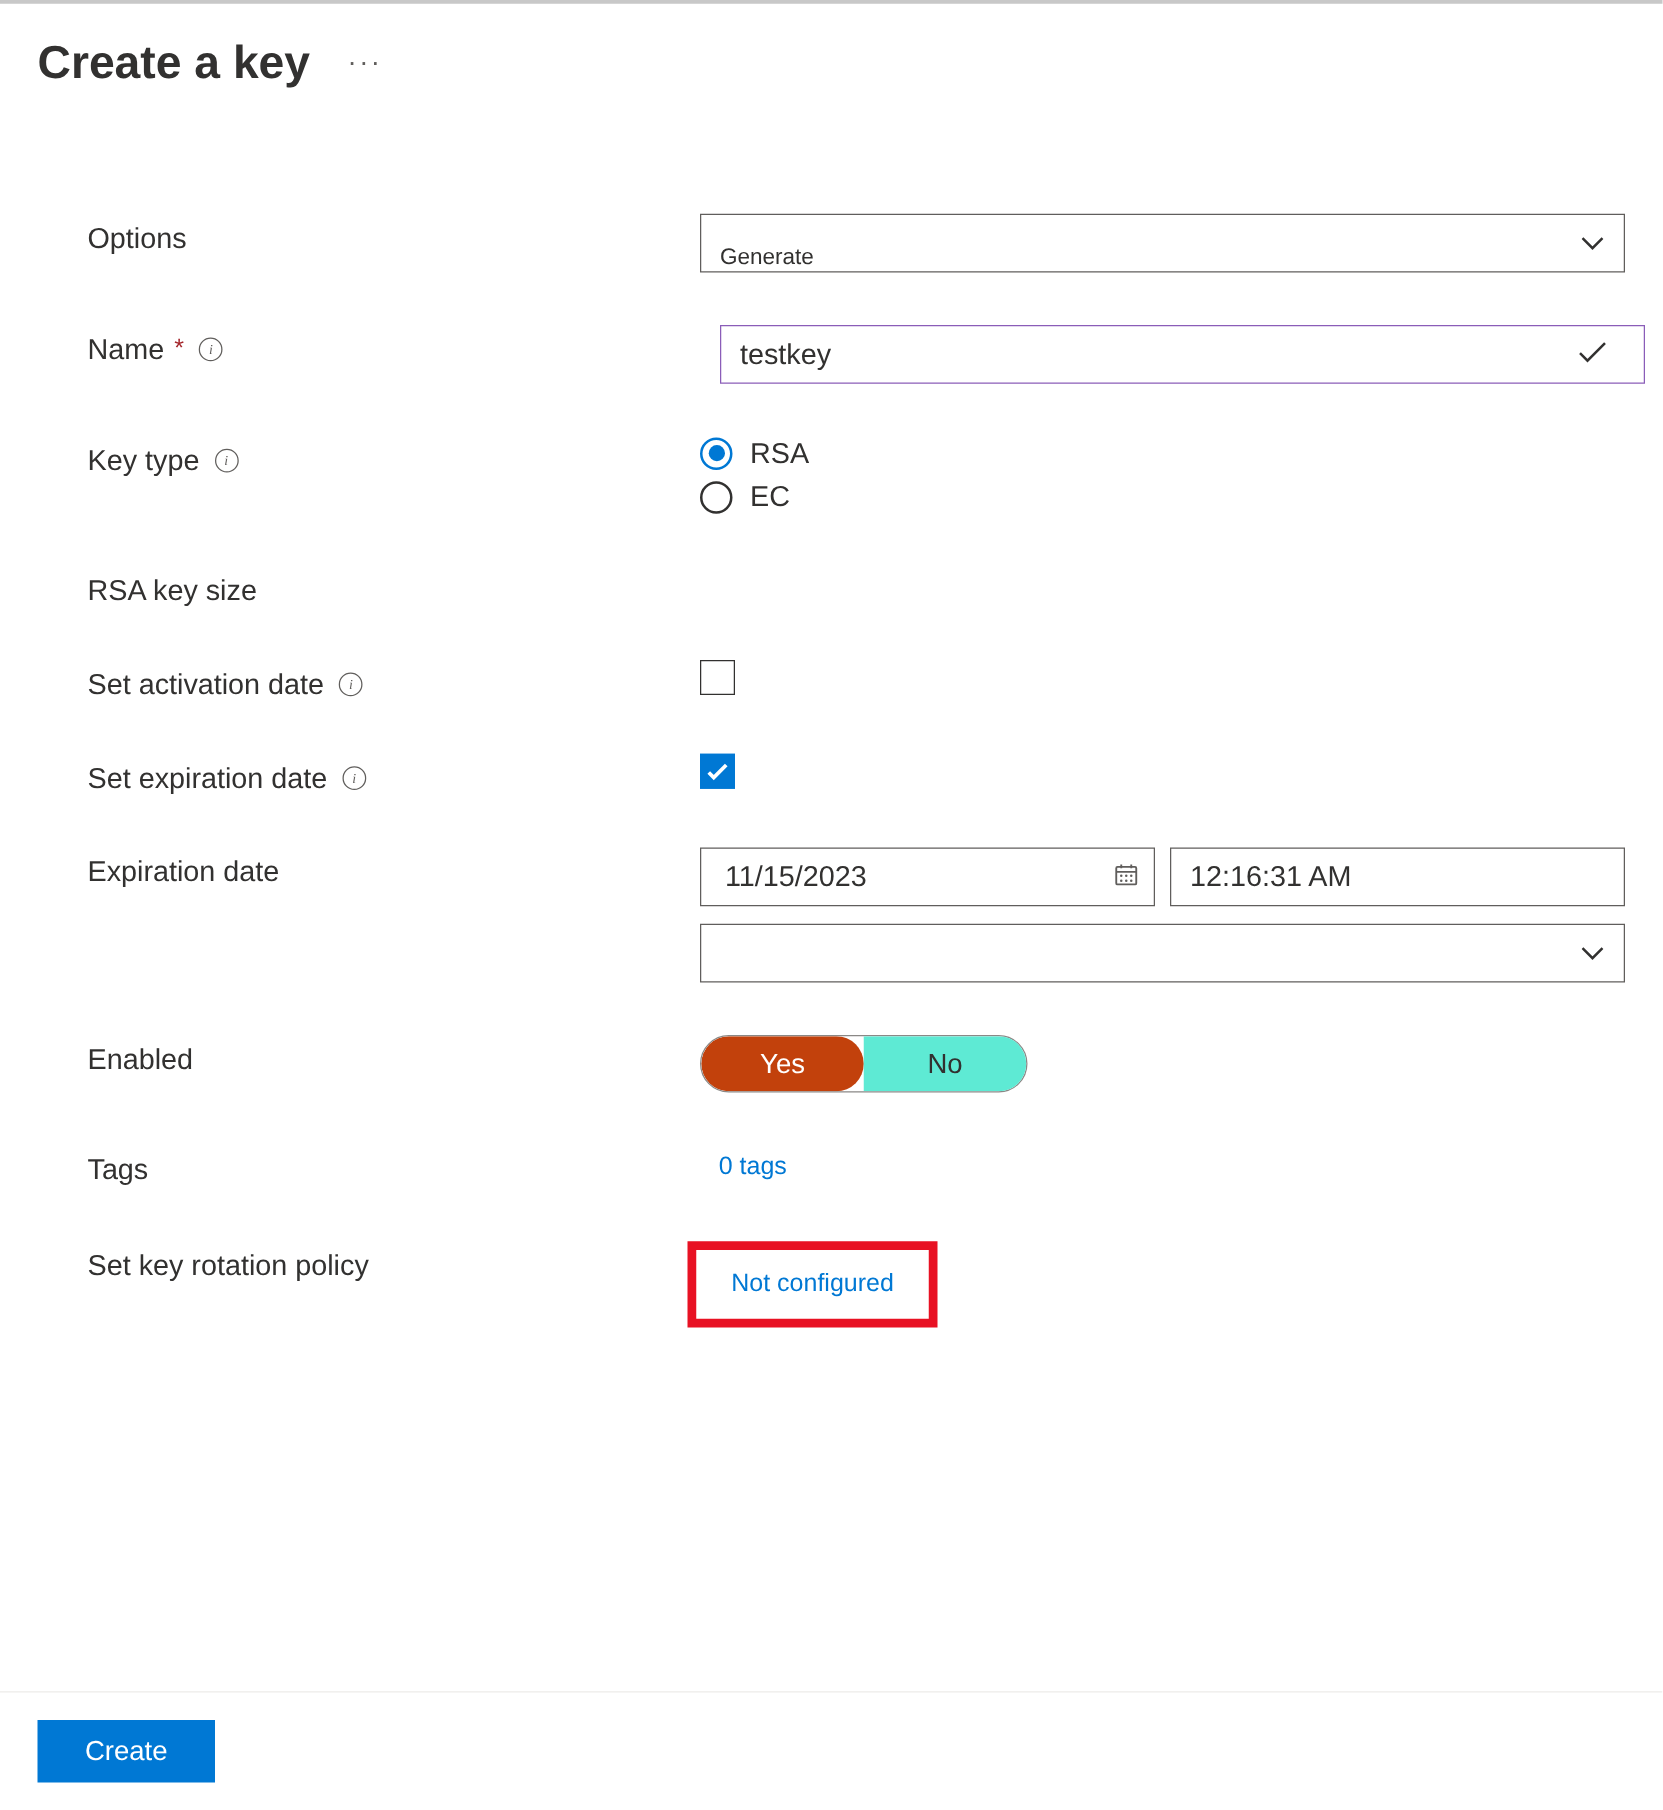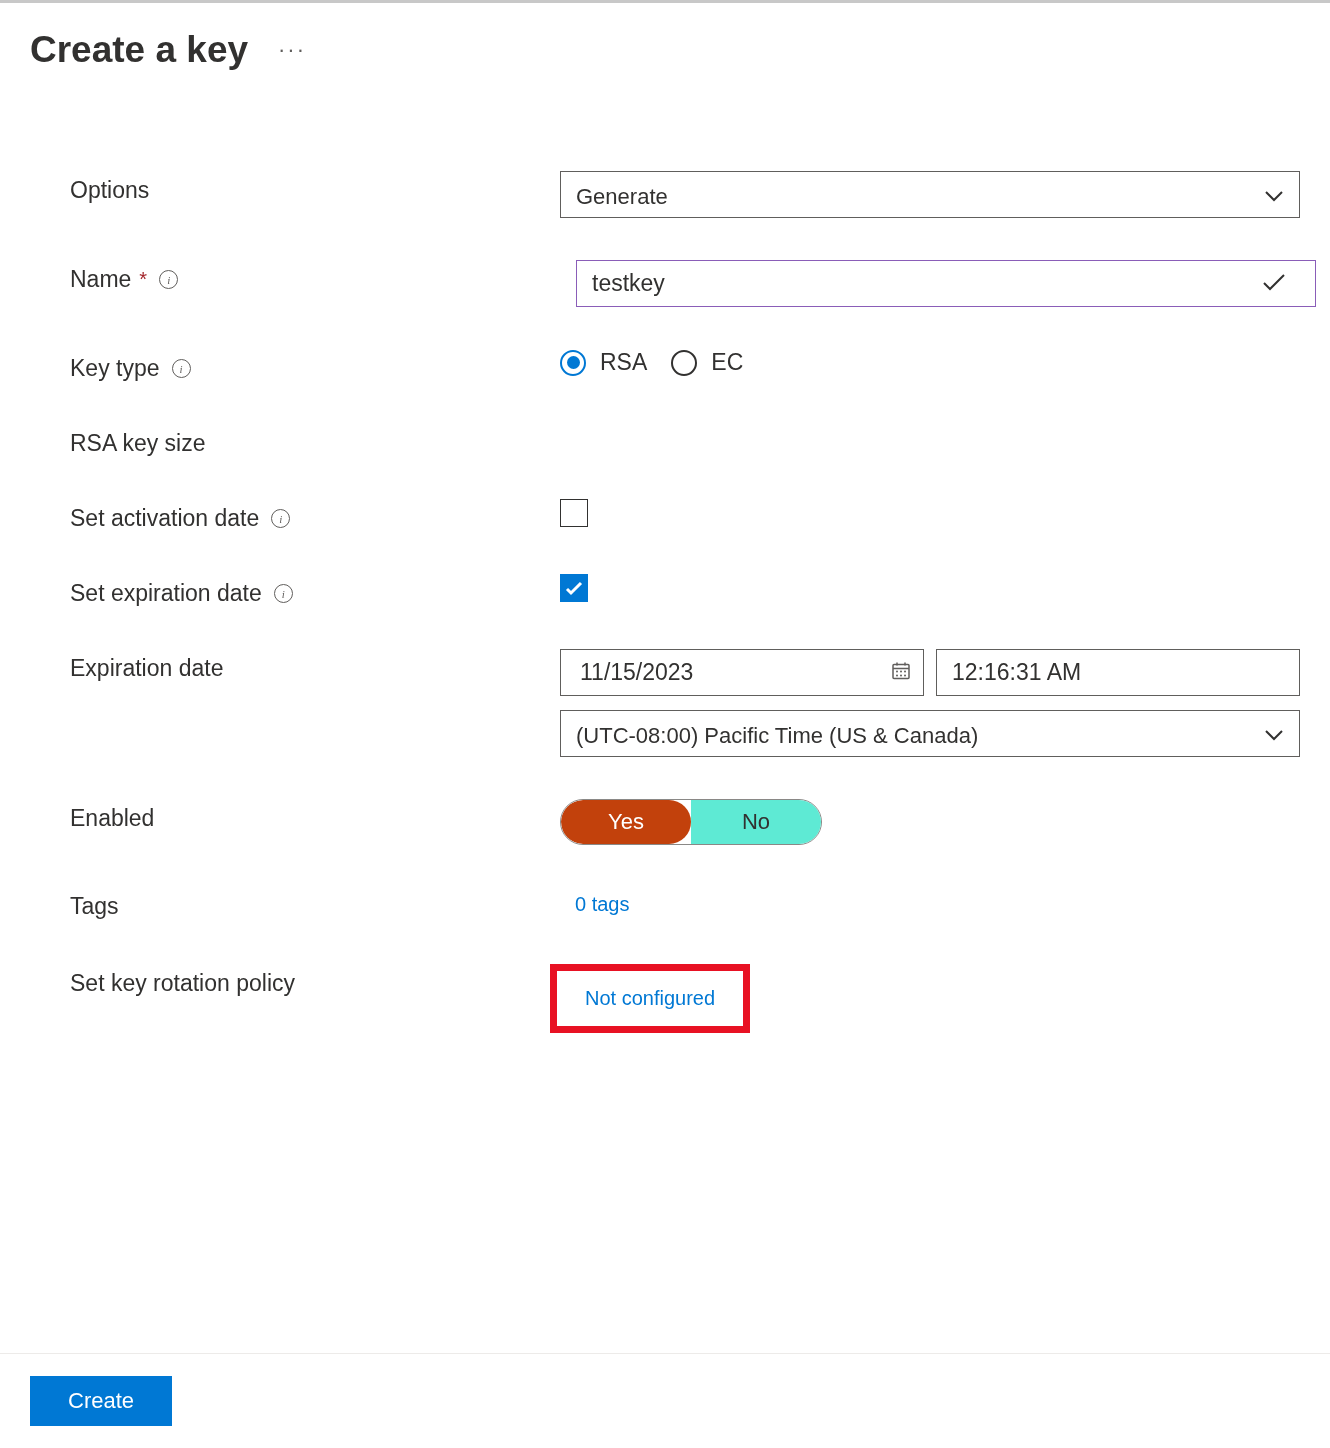--- a/index.html
+++ b/index.html
@@ -78,23 +78,23 @@
     flex: 1;
     max-width: 740px;
   }
   
   .select-box {
     position: relative;
     width: 100%;
     height: 47px;
     border: 1px solid #605e5c;
     display: flex;
-    align-items: flex-start;
-    padding: 12px 15px;
-    font-size: 22px;
+    align-items: flex-end;
+    padding: 1px 15px;
+    font-size: 18px;
     color: #323130;
     background: #fff;
     cursor: pointer;
   }
   .select-box .chev {
     position: absolute;
     right: 16px;
     top: 50%;
     transform: translateY(-50%);
   }
@@ -131,22 +131,22 @@
   .valid-check svg {
     width: 24px;
     height: 20px;
     stroke: #323130;
     stroke-width: 2;
     fill: none;
   }
   
   .radio-group {
     display: flex;
-    flex-direction: row;
-    gap: 24px;
+    flex-direction: column;
+    gap: 8px;
   }
   .radio-item {
     display: flex;
     align-items: center;
     gap: 14px;
     cursor: pointer;
     font-size: 23px;
   }
   .radio-circle {
     width: 26px;
@@ -393,21 +393,20 @@
                 <line x1="14" y1="15" x2="14" y2="15" stroke-linecap="round" stroke-width="2"></line>
               </svg>
             </span>
           </div>
           <div class="time-field">
             <span>12:16:31 AM</span>
           </div>
         </div>
         <div class="timezone-row">
           <div class="select-box">
-            <span>(UTC-08:00) Pacific Time (US &amp; Canada)</span>
             <span class="chev">
               <svg viewBox="0 0 18 12">
                   <polyline points="1,2 9,10 17,2"></polyline>
                 </svg>
             </span>
           </div>
         </div>
       </div>
     </div>
 

